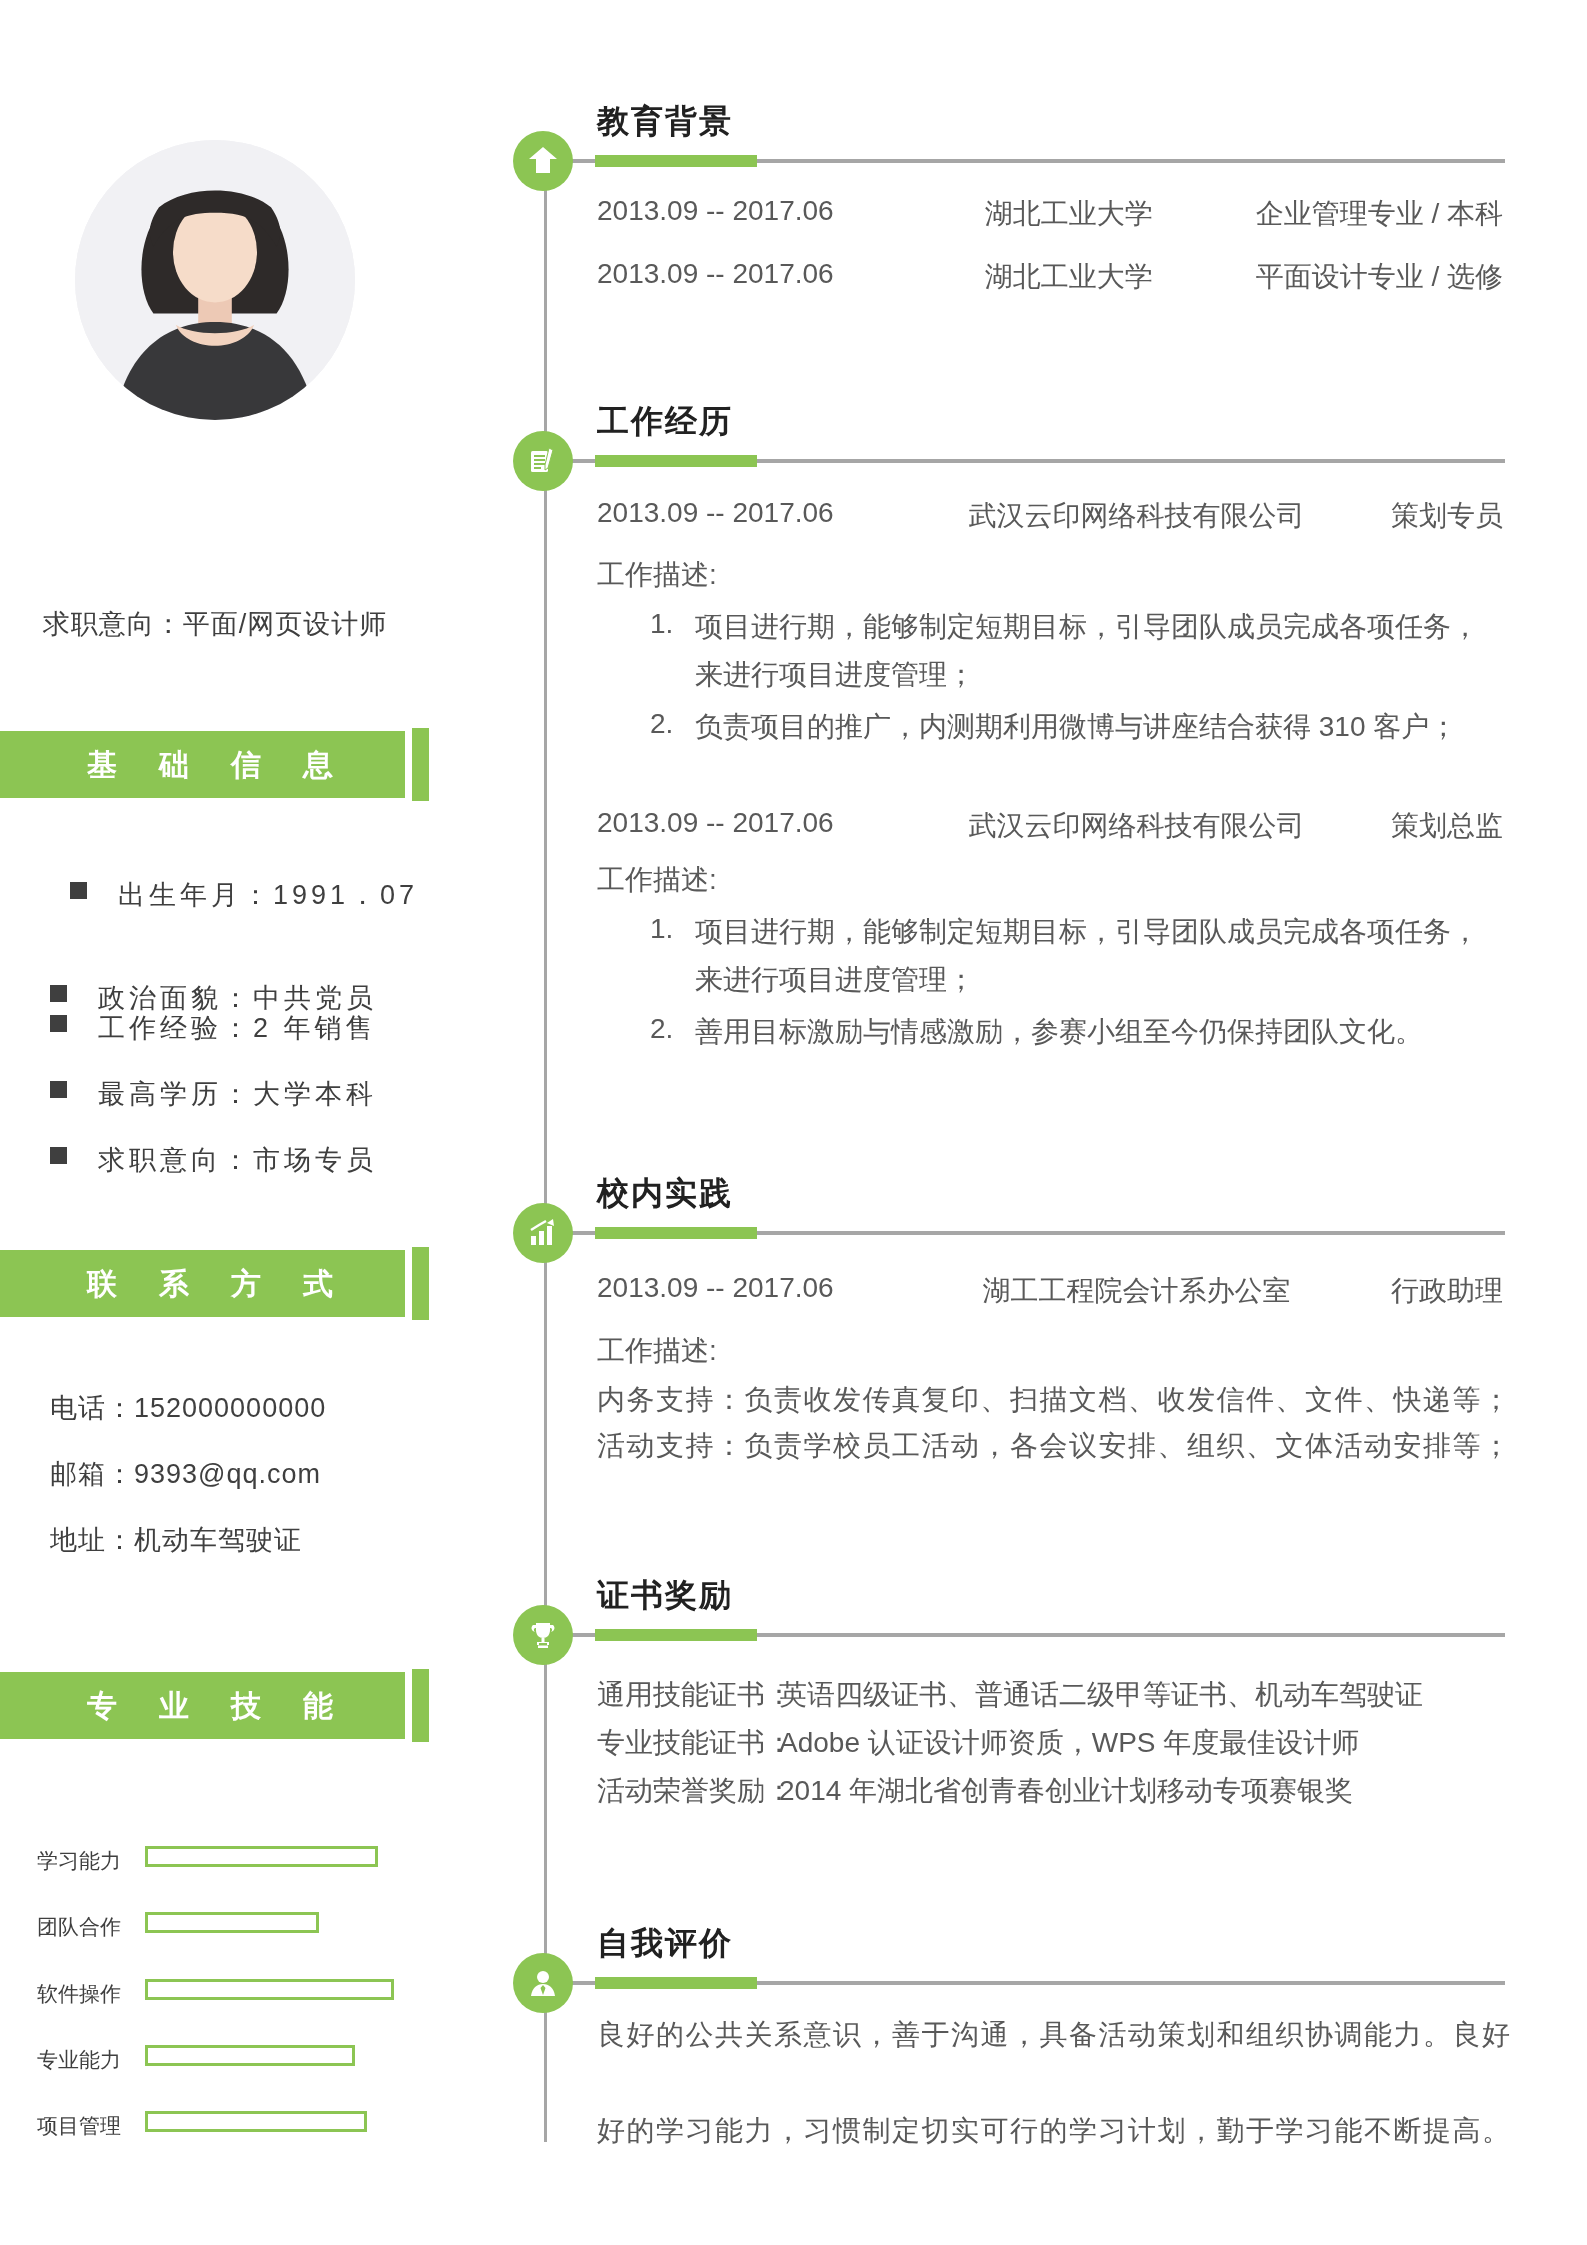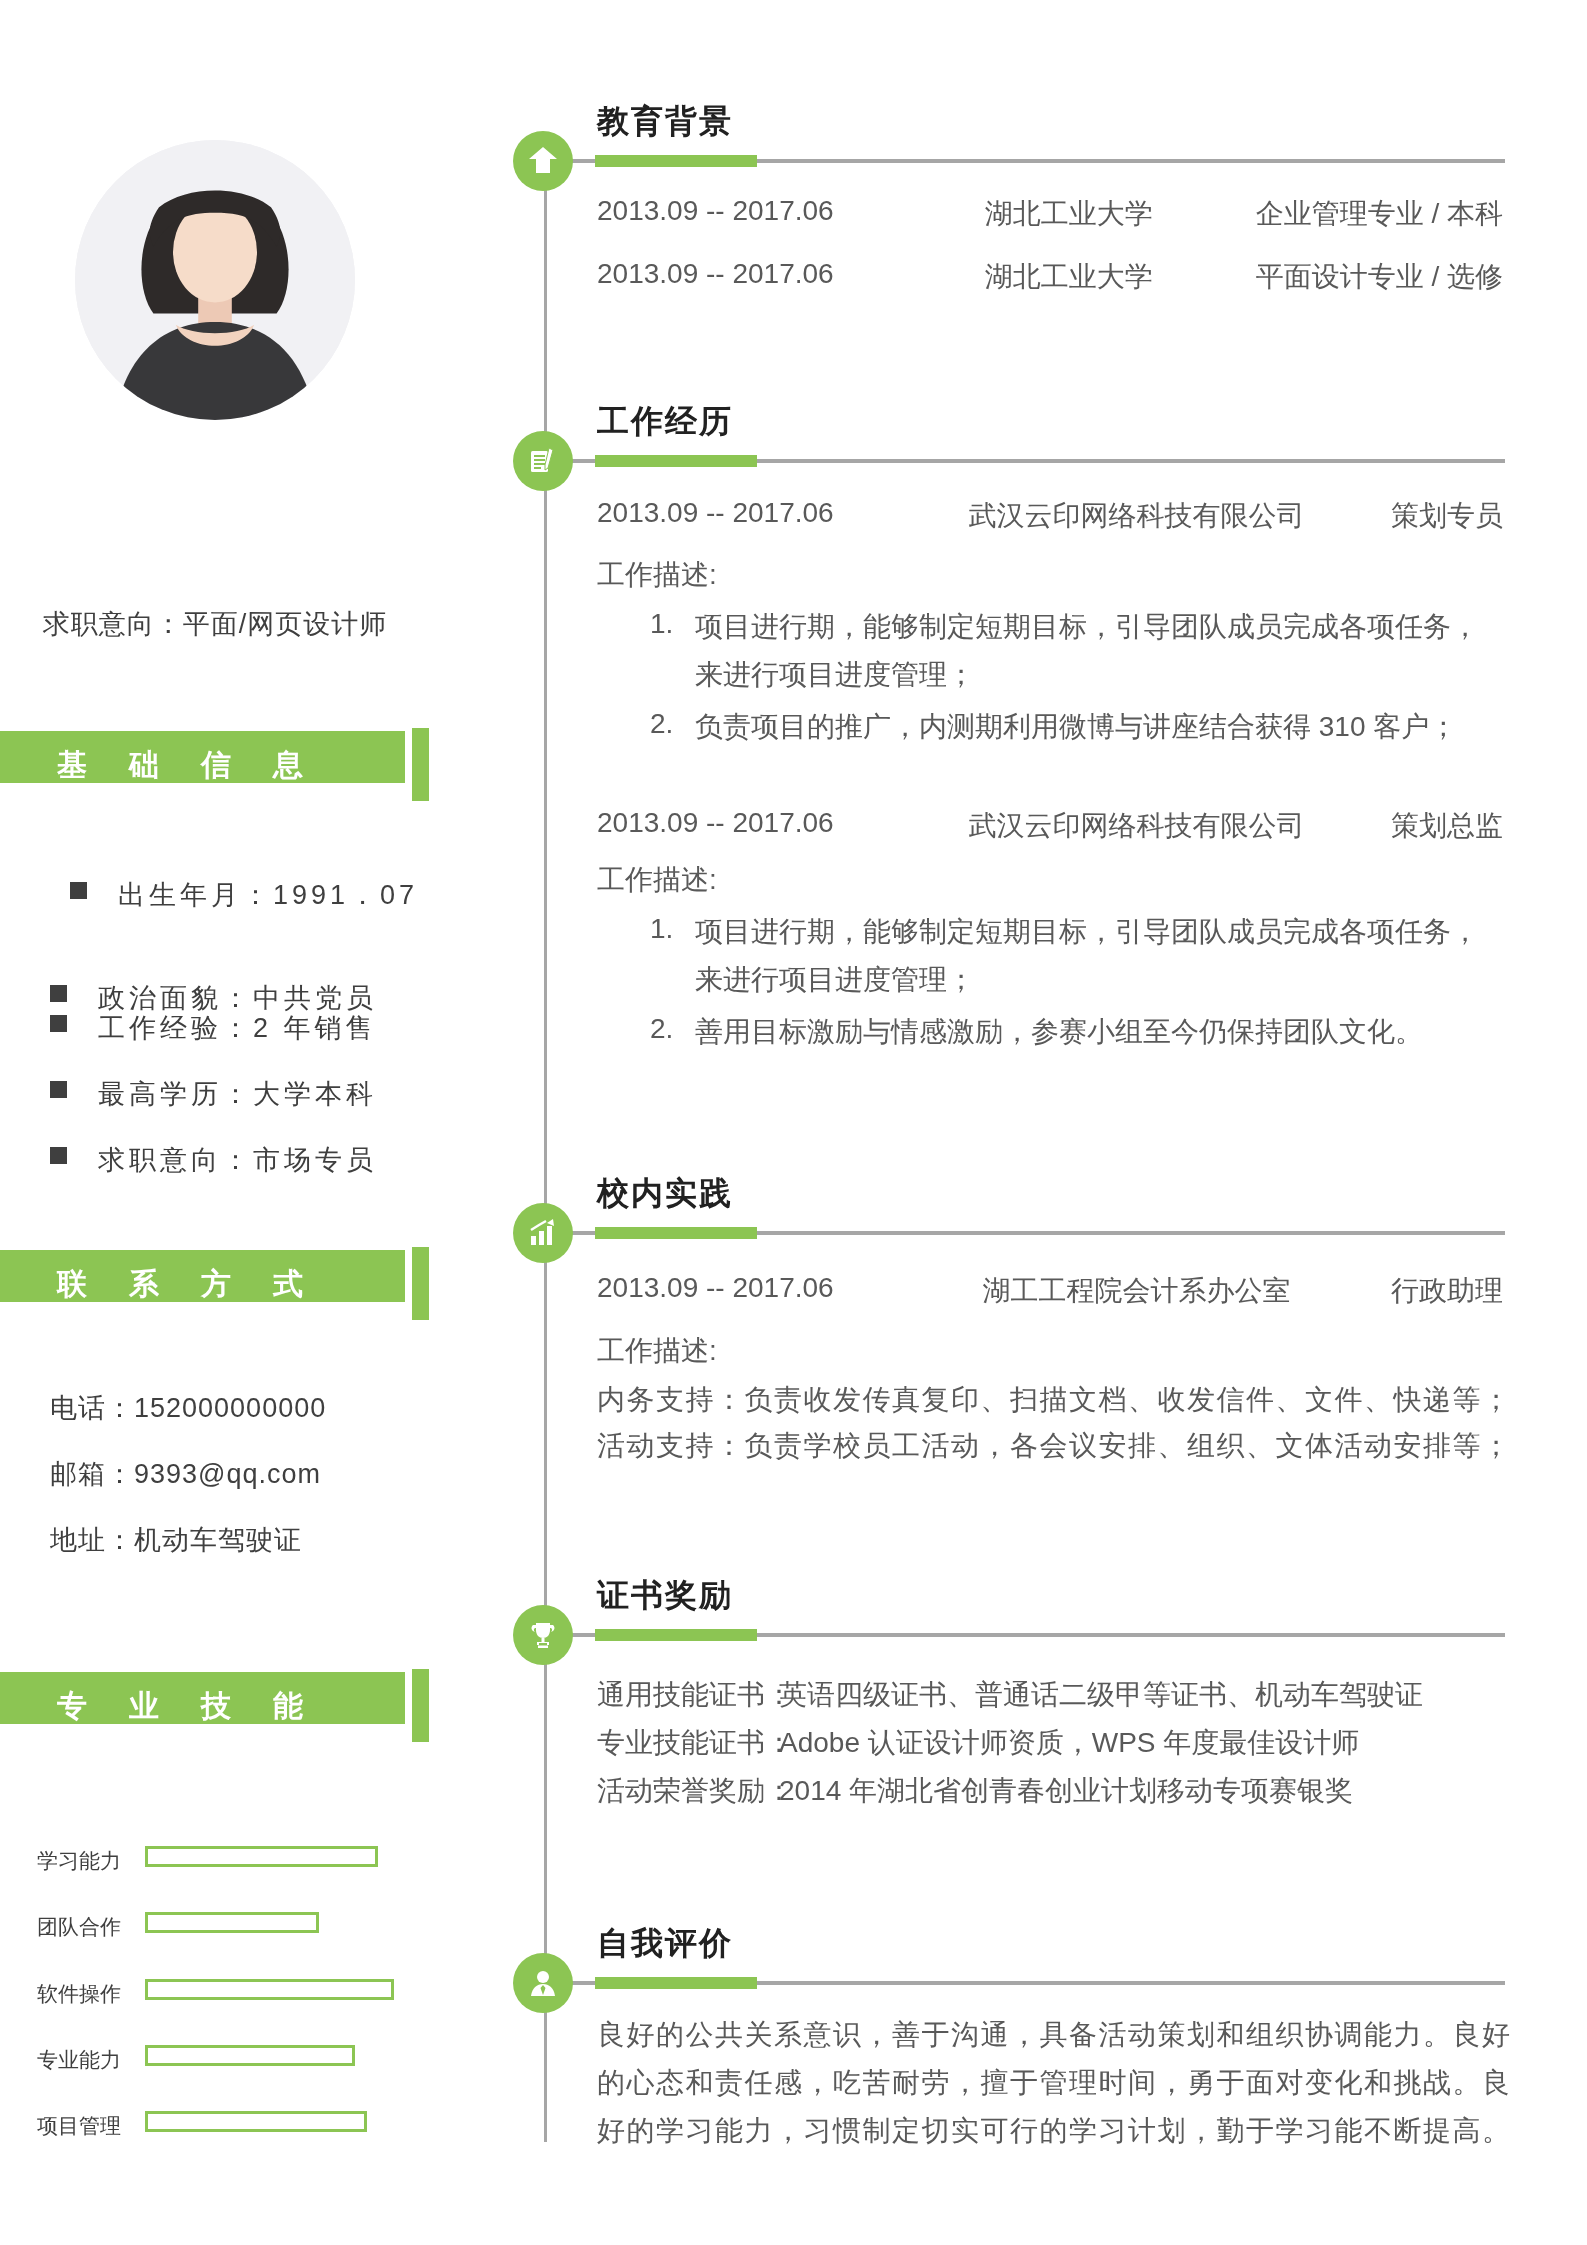--- a/index.html
+++ b/index.html
@@ -9,21 +9,21 @@
   }
   .abs{position:absolute;}
 
   
   .photo-wrap{left:75px;top:140px;width:280px;height:280px;border-radius:50%;overflow:hidden;background:#f1f1f4;}
   .photo-wrap svg{display:block;width:100%;height:100%;}
   .name{left:0;top:512px;width:430px;text-align:center;font-size:48px;font-weight:bold;
         color:#8CC553;letter-spacing:9px;text-indent:9px;}
   .objective{left:0;top:606px;width:430px;text-align:center;font-size:27px;color:#3f3f3f;letter-spacing:1px;}
 
-  .side-bar{left:0;width:405px;height:52px;background:#8CC553;}
+  .side-bar{left:0;width:405px;height:67px;background:#8CC553;text-align:center;}
   .side-bar .bar-label{display:block;line-height:67px;padding-left:57px;color:#ffffff;
         font-size:30px;font-weight:bold;letter-spacing:42px;white-space:nowrap;}
   .side-bar-strip{left:412px;width:17px;height:73px;background:#8CC553;}
 
   .info-row{left:0;width:430px;height:32px;font-size:27px;color:#3f3f3f;letter-spacing:4px;}
   .info-row .sq{position:absolute;left:50px;top:5px;width:17px;height:17px;background:#3f3f3f;}
   .info-row .txt{position:absolute;left:98px;top:0;white-space:nowrap;}
   .contact-row{left:50px;width:380px;height:32px;font-size:27px;color:#3f3f3f;letter-spacing:1px;white-space:nowrap;}
 
   .skill-label{left:37px;width:110px;height:26px;font-size:21px;color:#3f3f3f;white-space:nowrap;}
@@ -224,16 +224,15 @@
   <div class="abs hline" style="top:1981px;"></div>
   <div class="abs hline-green" style="top:1977px;"></div>
   <div class="abs node" style="top:1953px;">
     <svg viewBox="0 0 34 34">
       <circle cx="17" cy="11" r="6" fill="#ffffff"></circle>
       <path d="M5,30 c1,-8 6,-12 12,-12 c6,0 11,4 12,12 Z" fill="#ffffff"></path>
       <polygon points="17,19 14.5,22 17,29 19.5,22" fill="#8CC553"></polygon>
     </svg>
   </div>
   <div class="abs plain-line" style="top:2016px;">良好的公共关系意识，善于沟通，具备活动策划和组织协调能力。良好</div>
-  <div class="abs plain-line" style="top:2064px;">的心态和责任感，吃苦耐劳，擅于管理时间，勇于面对变化和挑战。良</div>
   <div class="abs plain-line" style="top:2112px;">好的学习能力，习惯制定切实可行的学习计划，勤于学习能不断提高。</div>
 
 </div>
 
 </body></html>

